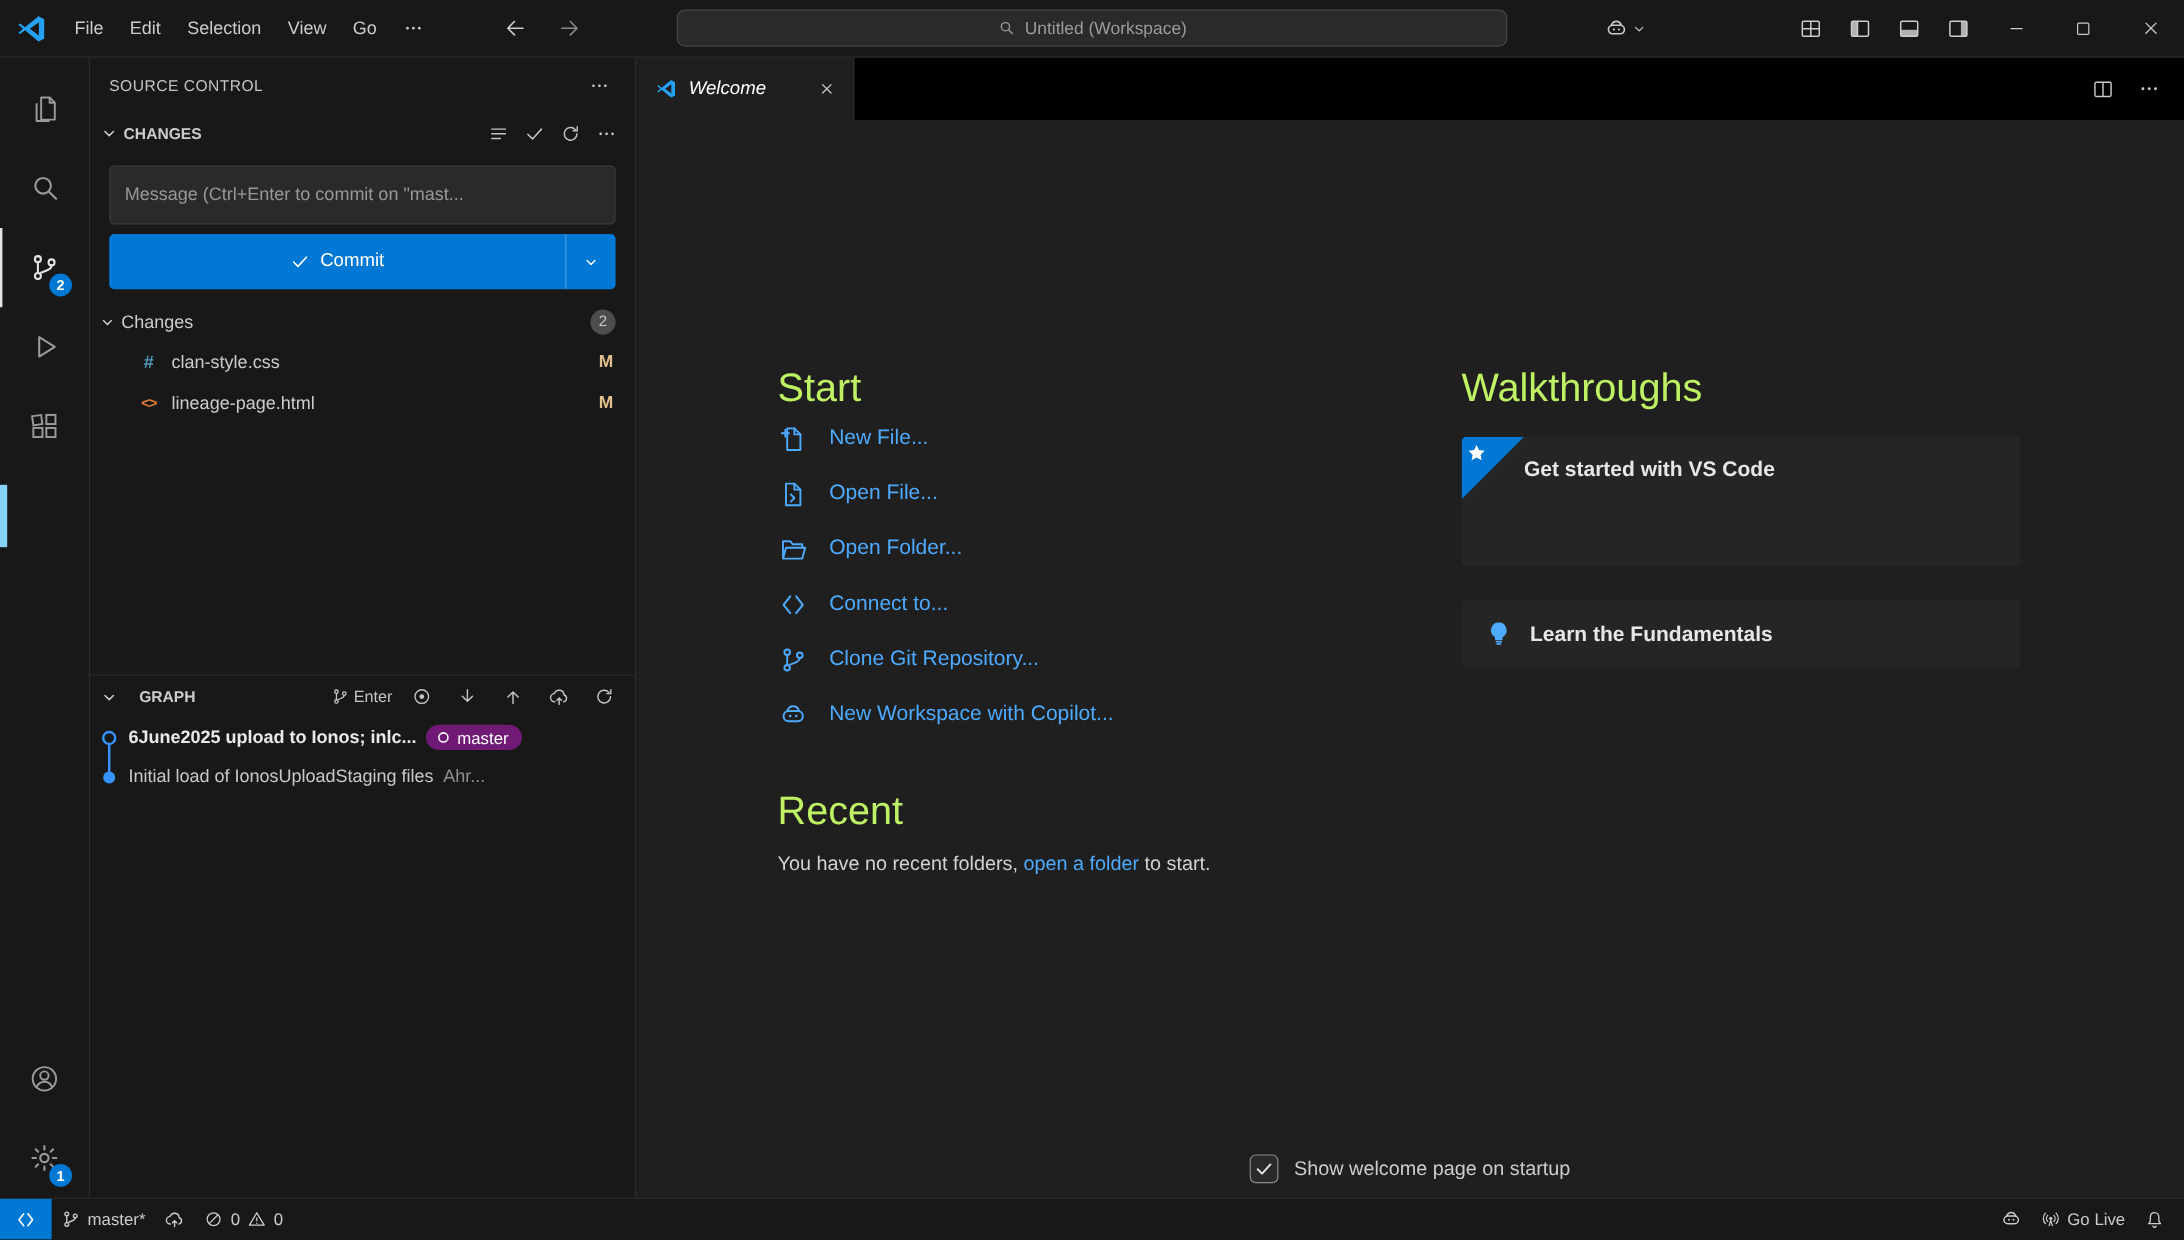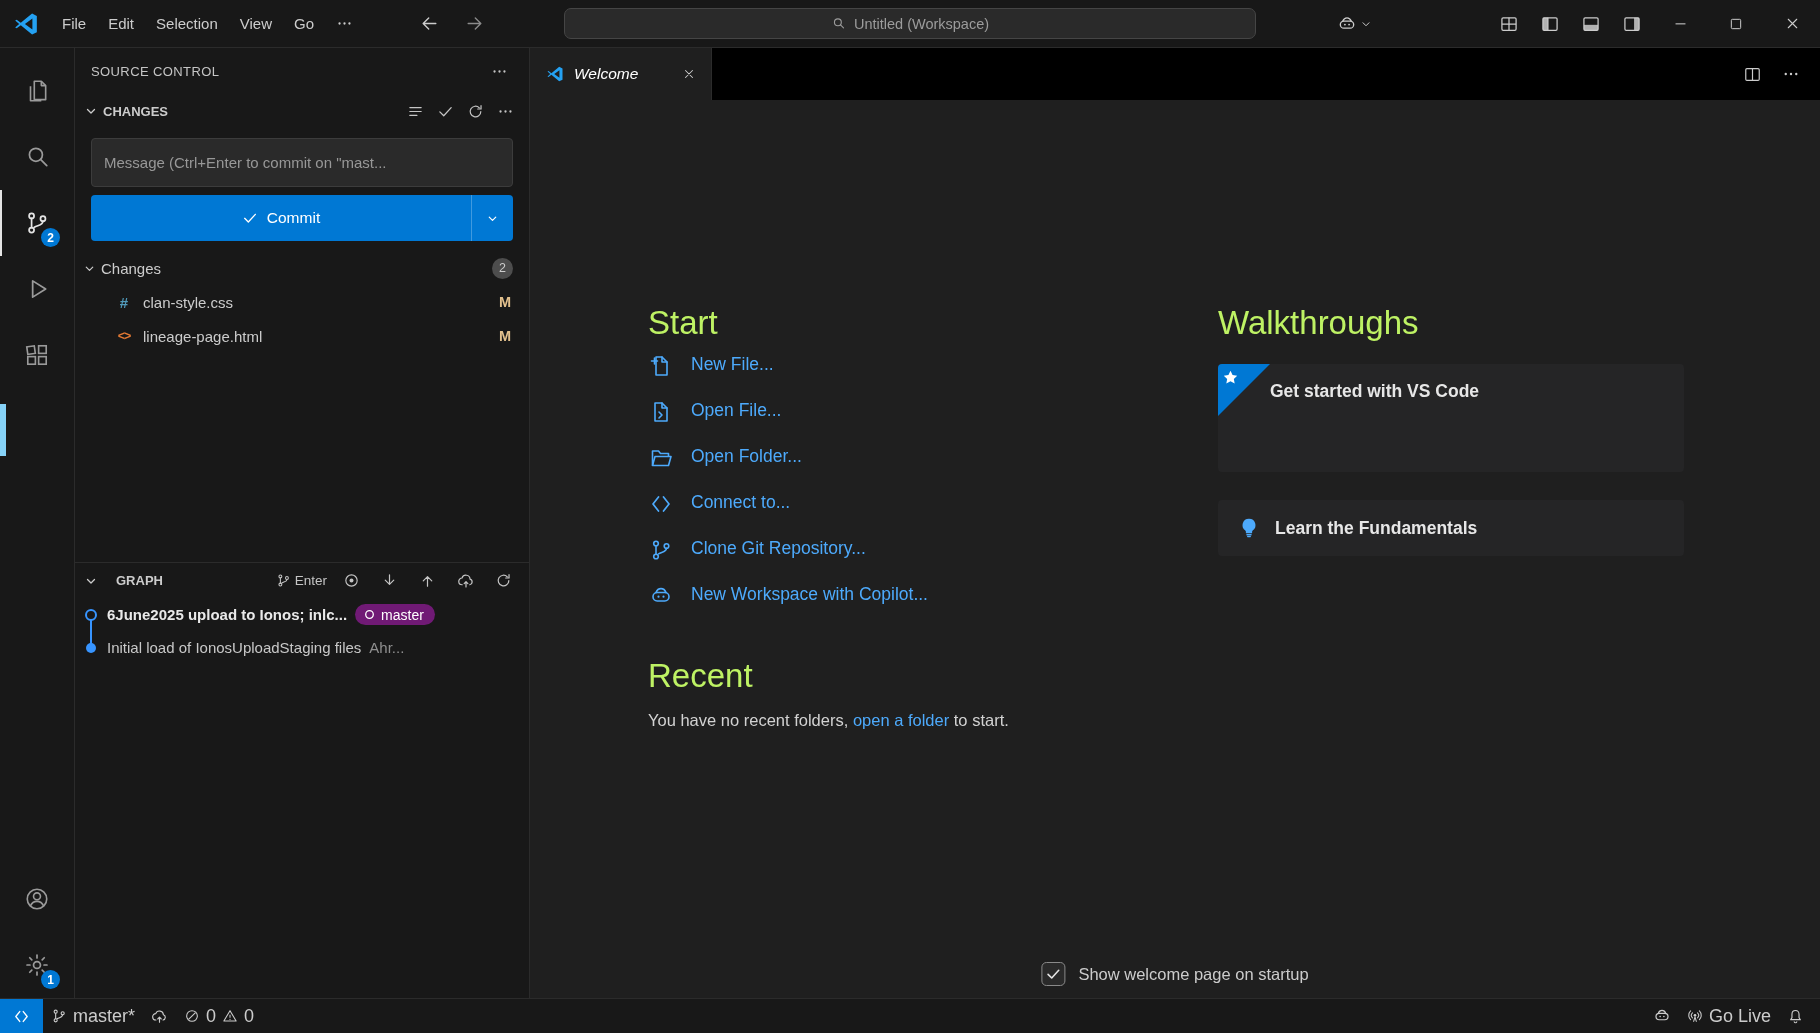--- a/index.html
+++ b/index.html
@@ -89,21 +89,21 @@
 .walk-card{position:relative;margin-top:22px;background:#252526;border-radius:4px;padding:17px 20px 17px 52px;min-height:108px;overflow:hidden}
 .ribbon{position:absolute;top:0;left:0;width:0;height:0;border-top:52px solid #0078d4;border-right:52px solid transparent}
 .ribbon svg{position:absolute;top:-47px;left:4px}
 .wc-title{font-size:17.5px;font-weight:700;color:#e7e7e7}
 .wc-desc{margin-top:9px;font-size:15.5px;line-height:23px;color:#b8b8b8;max-width:385px}
 .walk-card.small{min-height:56px;margin-top:28px;display:flex;align-items:center;gap:15px;padding:0 20px}
 .welcome-footer{position:absolute;left:50%;bottom:12px;transform:translateX(-50%);display:flex;align-items:center;gap:13px}
 .checkbox{width:24px;height:24px;border:1px solid #8a8a8a;border-radius:5px;background:#2a2a2a;display:flex;align-items:center;justify-content:center;color:#e4e4e4}
 .cb-label{font-size:16.5px;color:#ccc}
 
-.statusbar{flex:0 0 35px;background:#181818;border-top:1px solid #2b2b2b;display:flex;align-items:center;font-size:18px;color:#ccc}
+.statusbar{flex:0 0 35px;background:#181818;border-top:1px solid #2b2b2b;display:flex;align-items:center;font-size:14px;color:#ccc}
 .sb-remote{width:43px;height:100%;background:#0078d4;color:#fff;display:flex;align-items:center;justify-content:center}
 .sb-item{display:flex;align-items:center;gap:6px;padding:0 8px;height:100%}
 .sb-right{margin-left:auto;display:flex;align-items:center;padding-right:8px;height:100%}
 </style>
 </head>
 <body>
 
 <header class="titlebar" data-interactable="false">
   <div class="tb-left" data-interactable="false">
     <span class="logo" data-interactable="false">

